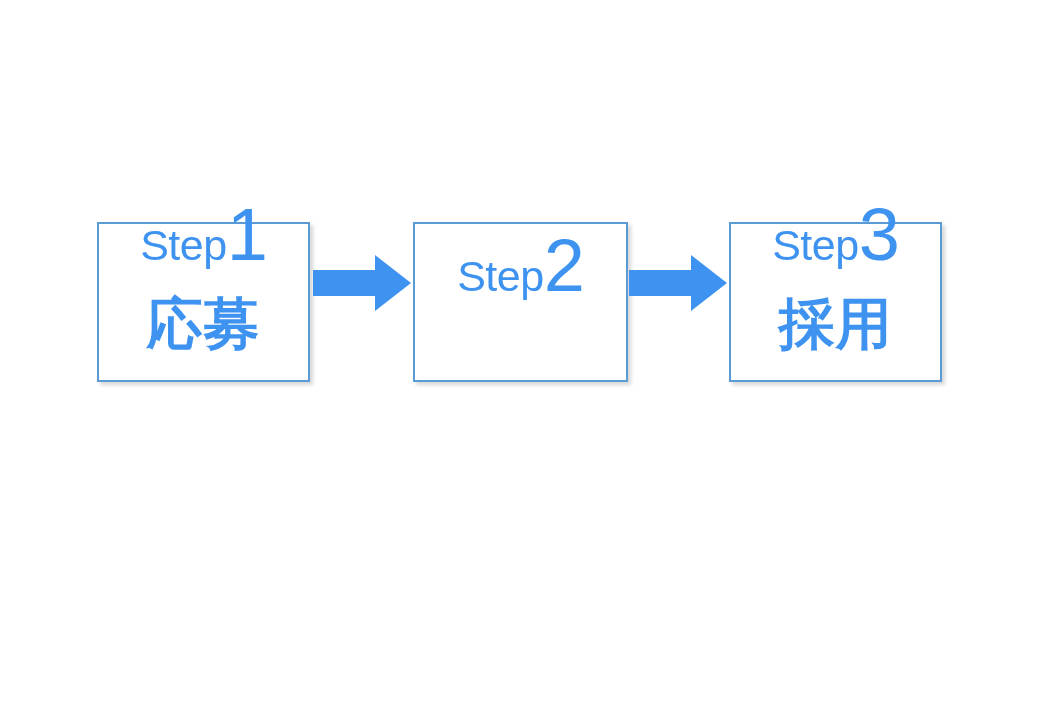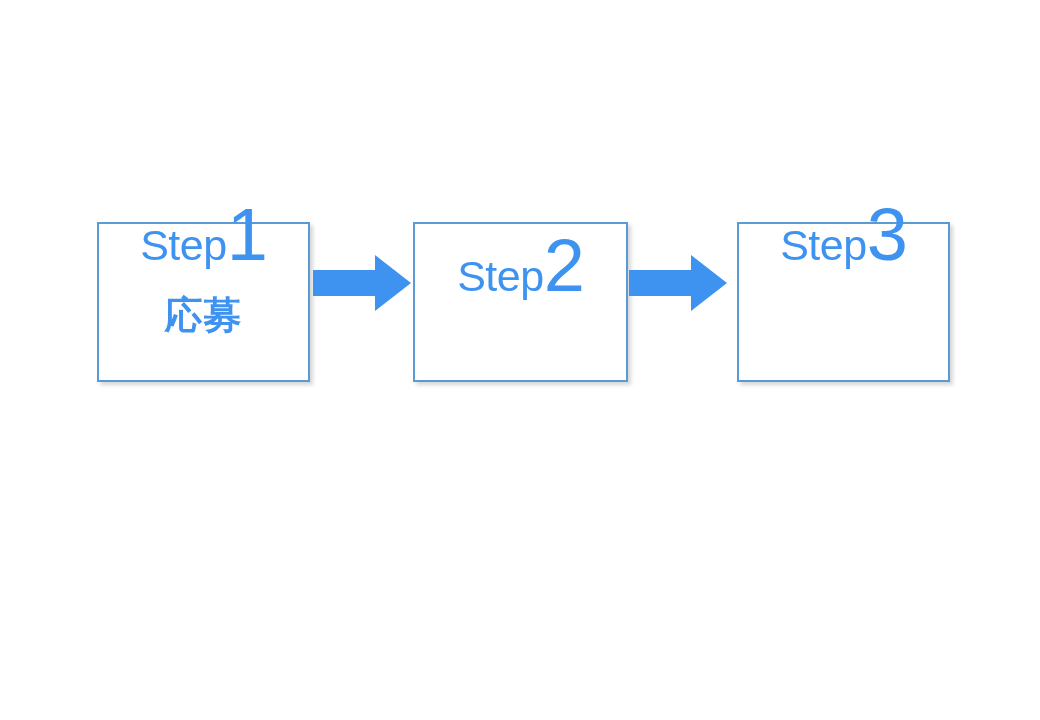--- a/index.html
+++ b/index.html
@@ -59,21 +59,21 @@
     vertical-align: baseline;
   }
 
   
   .step-caption {
     position: absolute;
     left: 0;
     top: 72px;
     width: 100%;
     text-align: center;
-    font-size: 38px;
+    font-size: 56px;
     font-weight: bold;
     line-height: 1;
     color: #3f93f0;
     letter-spacing: 1px;
   }
 
   
   .arrow {
     position: absolute;
   }
@@ -108,21 +108,22 @@
       </div>
     </div>
   </div>
 
   <div class="arrow" style="left: 629px; top: 255px;">
     <svg width="98" height="56" viewBox="0 0 98 56">
       <polygon points="0,15 62,15 62,0 98,28 62,56 62,41 0,41" fill="#3f93f0"></polygon>
     </svg>
   </div>
 
-  <div class="step-box" style="left: 729px; top: 222px; width: 213px; height: 160px; border-color: rgb(91, 155, 213); margin-left: 8px;">
+  <div class="step-box" style="left: 729px; top: 222px; width: 213px; height: 160px; border-color: rgb(91, 155, 213);">
     <div class="step-box-inner">
       <div class="step-label" style="color: rgb(63, 147, 240);">
         <span class="step-word">Step</span><span class="step-num">3</span>
       </div>
+      <div class="step-caption" style="color: rgb(63, 147, 240);">採用</div>
     </div>
   </div>
 
 </div>
 
 </body></html>

